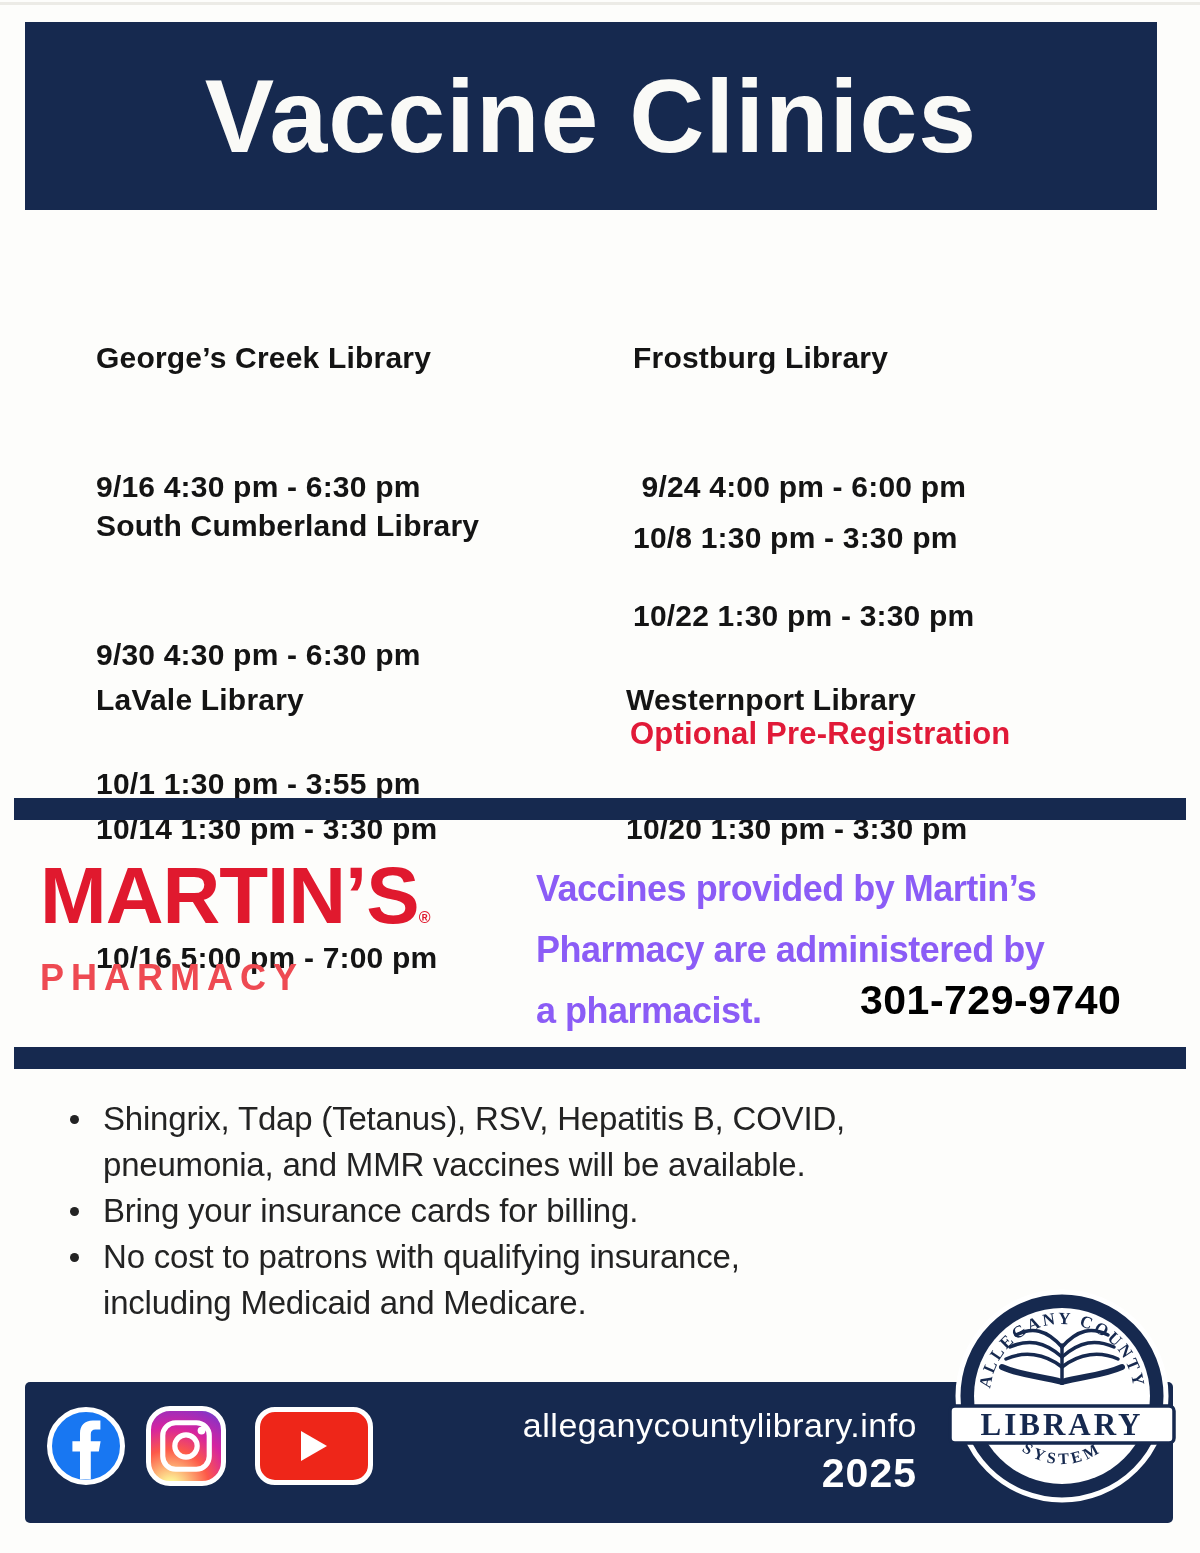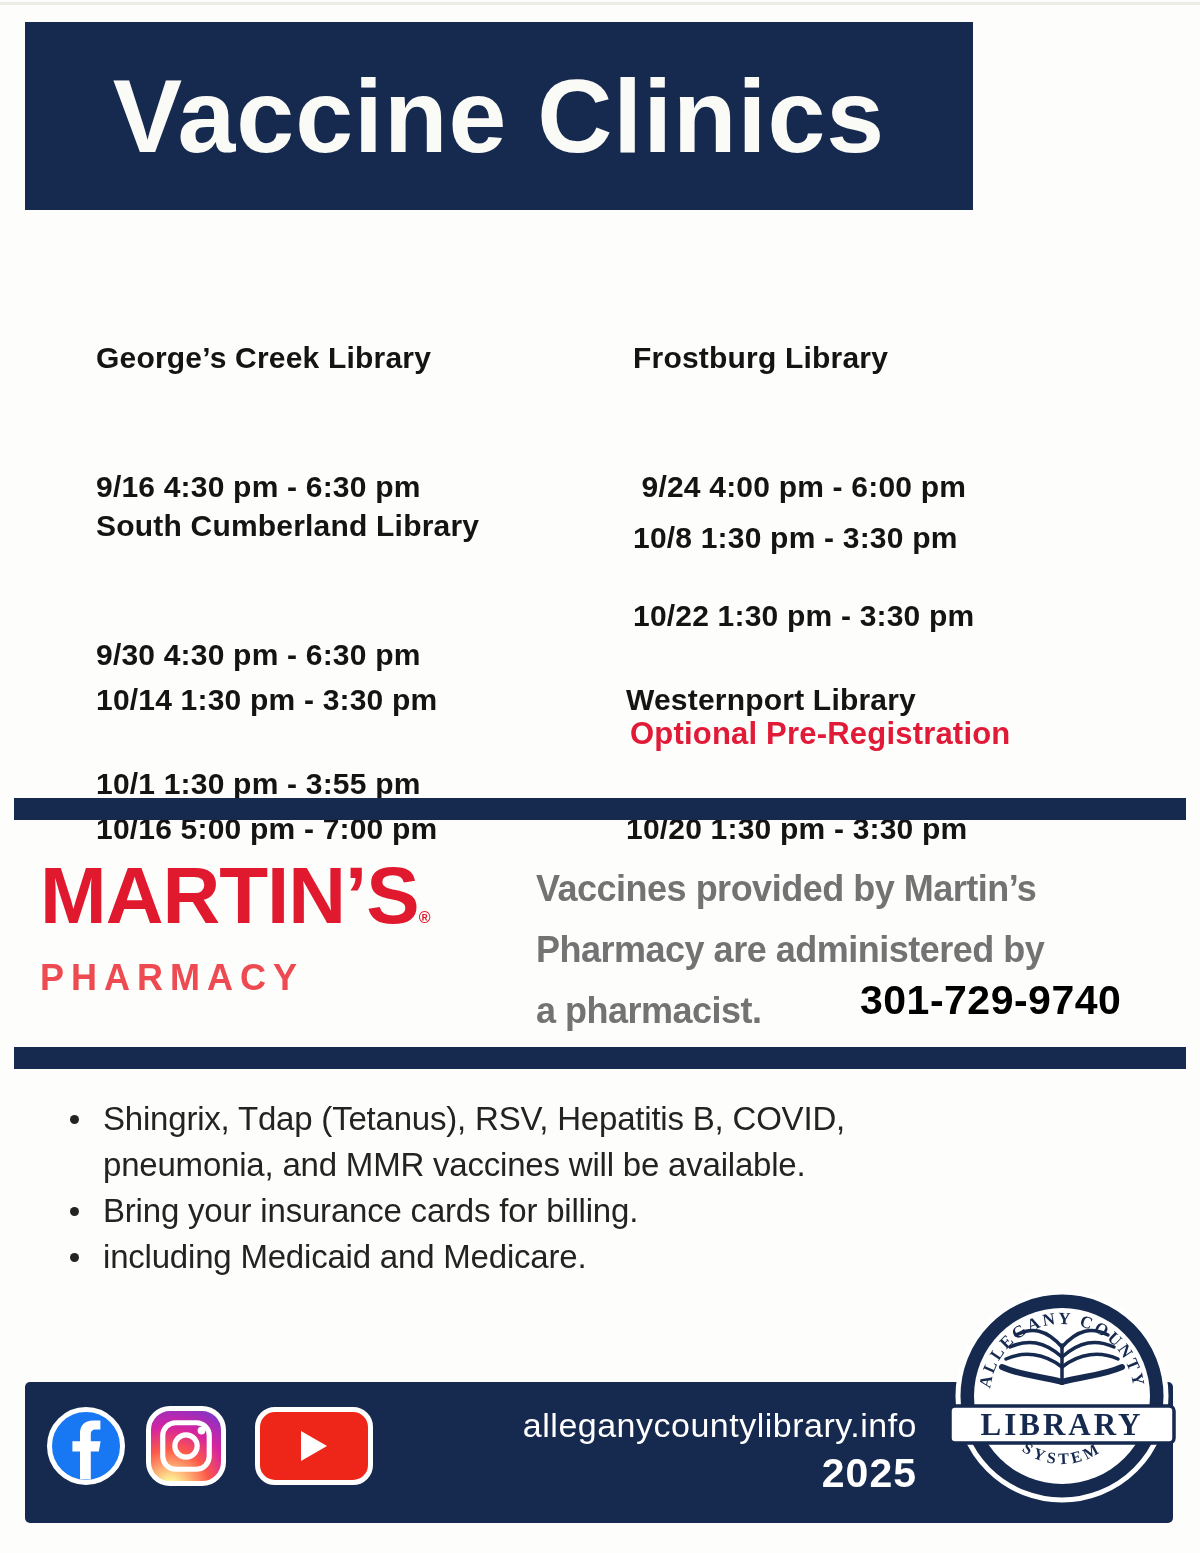--- a/index.html
+++ b/index.html
@@ -4,41 +4,41 @@
 <style>
   html,body{margin:0;padding:0;background:#ffffff;}
   #flyer{
     position:relative;width:1200px;height:1553px;margin:0 auto;
     background:#fdfdfb;overflow:hidden;
     font-family:"Liberation Sans", sans-serif;
   }
   .top-hairline{position:absolute;top:2px;left:0;width:1200px;height:3px;background:#ecebe6;}
   
   .header-band{
-    position:absolute;left:25px;top:22px;width:948px;height:188px;
+    position:absolute;left:25px;top:22px;width:1132px;height:188px;
     background:#16294f;display:flex;align-items:center;justify-content:center;
   }
   .header-band .title{
     color:#fafaf7;font-size:104px;font-weight:700;letter-spacing:1px;line-height:1;
   }
   
   .sched{position:absolute;font-size:30px;font-weight:700;color:#141414;
          line-height:43px;letter-spacing:.2px;white-space:pre-wrap;}
   .note-red{position:absolute;left:630px;top:716px;font-size:31px;font-weight:700;
             color:#e11a38;letter-spacing:.2px;}
   
   .bar{position:absolute;left:14px;width:1172px;height:22px;background:#16294f;}
   .bar.b1{top:798px;} .bar.b2{top:1047px;}
   
   .brand{position:absolute;left:40px;top:856px;width:440px;text-align:left;}
   .brand-name{font-size:80px;font-weight:800;color:#e0192e;letter-spacing:-1px;line-height:1;}
   .brand-name .reg{font-size:16px;font-weight:700;vertical-align:baseline;letter-spacing:0;}
   .brand-sub{margin-top:24px;font-size:36px;font-weight:700;color:#ee4a52;letter-spacing:7px;line-height:1;}
   .desc{position:absolute;left:536px;top:858px;width:600px;
-        font-size:36px;font-weight:700;color:#737373;letter-spacing:-.5px;line-height:61px;}
+        font-size:36px;font-weight:700;color:#8b5cf6;letter-spacing:-.5px;line-height:61px;}
   .phone{position:absolute;left:860px;top:980px;font-size:41px;font-weight:700;
          color:#000000;letter-spacing:.5px;line-height:1;}
   
   .bullets{position:absolute;left:67px;top:1096px;width:930px;
            font-size:33px;font-weight:400;color:#232323;letter-spacing:-.2px;line-height:46px;}
   .bullet-item{position:relative;padding-left:36px;}
   .bullet-item::before{
     content:"";position:absolute;left:3px;top:19px;width:9px;height:9px;border-radius:50%;background:#232323;
   }
   
@@ -71,20 +71,21 @@
   <div class="sched" style="left:96px;top:250px">
     <div>George’s Creek Library</div>
     <div>9/16 4:30 pm - 6:30 pm</div>
   </div>
   <div class="sched" style="left:96px;top:418px">
     <div>South Cumberland Library</div>
     <div>9/30 4:30 pm - 6:30 pm</div>
     <div>10/1 1:30 pm - 3:55 pm</div>
   </div>
   <div class="sched" style="left:96px;top:592px">
+    <div>LaVale Library</div>
     <div>10/14 1:30 pm - 3:30 pm</div>
     <div>10/16 5:00 pm - 7:00 pm</div>
   </div>
 
   <div class="sched" style="left:633px;top:250px">
     <div>Frostburg Library</div>
     <div> 9/24 4:00 pm - 6:00 pm</div>
     <div>10/22 1:30 pm - 3:30 pm</div>
   </div>
   <div class="sched" style="left:633px;top:430px">
@@ -114,20 +115,21 @@
 
   <div class="bullets">
     <div class="bullet-item">
       <div>Shingrix, Tdap (Tetanus), RSV, Hepatitis B, COVID,</div>
       <div>pneumonia, and MMR vaccines will be available.</div>
     </div>
     <div class="bullet-item">
       <div>Bring your insurance cards for billing.</div>
     </div>
     <div class="bullet-item">
+      <div>No cost to patrons with qualifying insurance,</div>
       <div>including Medicaid and Medicare.</div>
     </div>
   </div>
 
   <div class="footer-bar"></div>
 
   <div class="social fb">
     <svg width="32" height="60" viewBox="0 0 40 74">
       <path d="M26 26V17c0-3.4 2.2-5.5 5.6-5.5H38V0h-9.5C18.4 0 12.5 6.5 12.5 15.8V26H3v13h9.5v35H26V39h10l2.3-13H26z" fill="#ffffff"></path>
     </svg>

